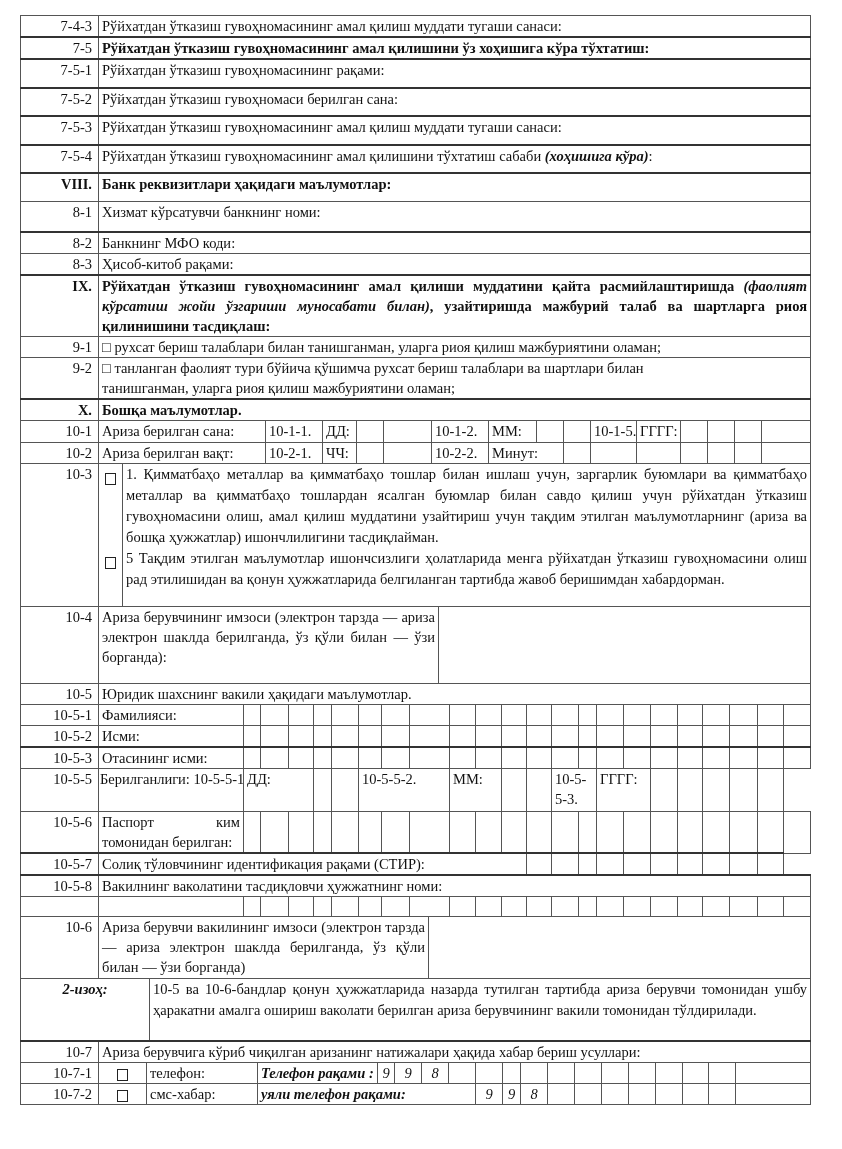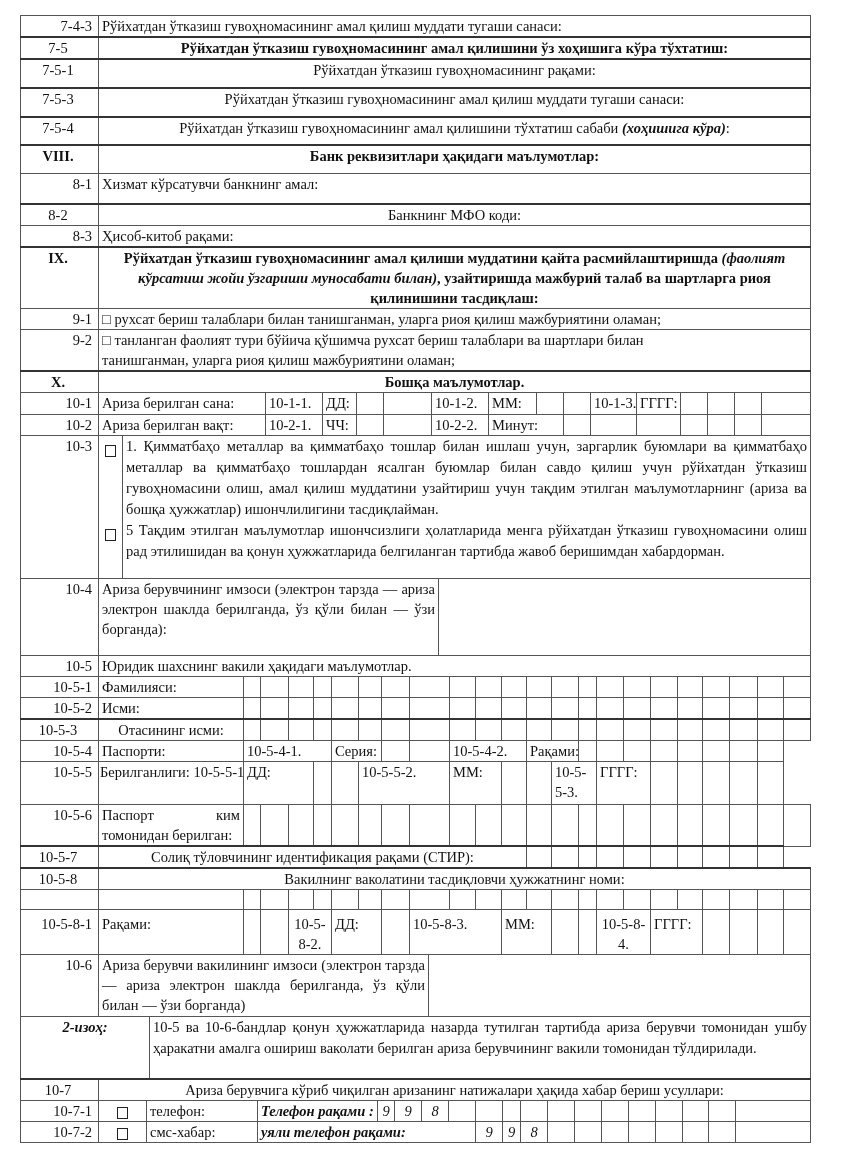--- a/index.html
+++ b/index.html
@@ -5,21 +5,21 @@
   html, body { margin:0; padding:0; background:#ffffff; }
   body { width:842px; height:1149px; position:relative; overflow:hidden;
          font-family:"Liberation Serif", serif; color:#111; font-size:14.5px; }
   .doc { position:absolute; left:20px; top:15px; width:791px; }
   table { border-collapse:collapse; width:791px; table-layout:fixed; }
   td { border:1px solid #555; padding:0 3px; vertical-align:top; line-height:20px; overflow:hidden; white-space:nowrap; }
   td.num { text-align:right; padding-right:6px; width:66px; }
   .b { font-weight:bold; }
   .i { font-style:italic;font-weight:bold; }
   .wrap { white-space:normal; text-align:justify; }
-  .thick-top td { border-top:2px solid #333;text-align:center; }
+  .thick-top td { border-top:2px solid #333; }
   .chk { display:inline-block; width:9px; height:10px; border:1px solid #222; vertical-align:middle; margin:0 2px; }
   .center { text-align:center; }
   .ital9 { font-style:italic; text-align:center; }
 </style>
 </head>
 <body>
 
 <div class="doc">
 
 <table>
@@ -33,35 +33,39 @@
     <td>Рўйхатдан ўтказиш гувоҳномасининг амал қилиш муддати тугаши санаси:</td>
   </tr>
   <tr class="thick-top" style="height:21px">
     <td class="num">7-5</td>
     <td class="b">Рўйхатдан ўтказиш гувоҳномасининг амал қилишини ўз хоҳишига кўра тўхтатиш:</td>
   </tr>
   <tr class="thick-top" style="height:29px">
     <td class="num">7-5-1</td>
     <td>Рўйхатдан ўтказиш гувоҳномасининг рақами:</td>
   </tr>
+  <tr class="thick-top" style="height:28px">
+    <td class="num">7-5-2</td>
+    <td>Рўйхатдан ўтказиш гувоҳномаси берилган сана:</td>
+  </tr>
   <tr class="thick-top" style="height:29px">
     <td class="num">7-5-3</td>
     <td>Рўйхатдан ўтказиш гувоҳномасининг амал қилиш муддати тугаши санаси:</td>
   </tr>
   <tr class="thick-top" style="height:28px">
     <td class="num">7-5-4</td>
     <td><span>Рўйхатдан ўтказиш гувоҳномасининг амал қилишини тўхтатиш сабаби</span> <span class="i">(хоҳишига кўра)</span><span>:</span></td>
   </tr>
   <tr class="thick-top" style="height:28px">
     <td class="num b">VIII.</td>
     <td class="b">Банк реквизитлари ҳақидаги маълумотлар:</td>
   </tr>
   <tr style="height:31px">
     <td class="num">8-1</td>
-    <td>Хизмат кўрсатувчи банкнинг амал:</td>
+    <td>Хизмат кўрсатувчи банкнинг номи:</td>
   </tr>
   <tr class="thick-top" style="height:19px">
     <td class="num">8-2</td>
     <td>Банкнинг МФО коди:</td>
   </tr>
   <tr style="height:19px">
     <td class="num">8-3</td>
     <td>Ҳисоб-китоб рақами:</td>
   </tr>
   <tr class="thick-top" style="height:60px">
@@ -110,21 +114,21 @@
     <td class="num">10-1</td>
     <td>Ариза берилган сана:</td>
     <td>10-1-1.</td>
     <td>ДД:</td>
     <td></td>
     <td></td>
     <td>10-1-2.</td>
     <td>ММ:</td>
     <td></td>
     <td></td>
-    <td>10-1-3.</td>
+    <td>10-1-5.</td>
     <td>ГГГГ:</td>
     <td></td>
     <td></td>
     <td></td>
     <td></td>
   </tr>
   <tr style="height:21px">
     <td class="num">10-2</td>
     <td>Ариза берилган вақт:</td>
     <td>10-2-1.</td>
@@ -274,38 +278,20 @@
           <td></td>
           <td></td>
           <td></td>
           <td></td>
           <td></td>
           <td></td>
           <td></td>
           <td></td>
           <td></td>
   </tr>
-  <tr style="height:20px">
-    <td class="num">10-5-4</td>
-    <td colspan="1">Паспорти:</td>
-    <td colspan="4">10-5-4-1.</td>
-    <td colspan="2">Серия:</td>
-    <td></td>
-    <td></td>
-    <td colspan="3">10-5-4-2.</td>
-    <td colspan="2">Рақами:</td>
-    <td></td>
-          <td></td>
-          <td></td>
-          <td></td>
-          <td></td>
-          <td></td>
-          <td></td>
-          <td></td>
-  </tr>
   <tr style="height:43px">
     <td class="num">10-5-5</td>
     <td style="padding:0 1px"><span>Берилганлиги:</span> <span>10-5-5-1.</span></td>
     <td colspan="3">ДД:</td>
     <td></td>
     <td></td>
     <td colspan="3">10-5-5-2.</td>
     <td colspan="2">ММ:</td>
     <td></td>
     <td></td>
@@ -376,39 +362,20 @@
           <td></td>
           <td></td>
           <td></td>
           <td></td>
           <td></td>
           <td></td>
           <td></td>
           <td></td>
           <td></td>
           <td></td>
-          <td></td>
-          <td></td>
-          <td></td>
-  </tr>
-  <tr style="height:44px">
-    <td class="num" style="padding-top:4px">10-5-8-1</td>
-    <td style="padding-top:4px">Рақами:</td>
-    <td></td>
-    <td></td>
-    <td colspan="2" class="wrap center" style="padding-top:4px">10-5-8-2.</td>
-    <td colspan="2" style="padding-top:4px">ДД:</td>
-    <td></td>
-    <td colspan="3" style="padding-top:4px">10-5-8-3.</td>
-    <td colspan="2" style="padding-top:4px">ММ:</td>
-    <td></td>
-    <td></td>
-    <td colspan="2" class="wrap center" style="padding-top:4px">10-5-8-4.</td>
-    <td colspan="2" style="padding-top:4px">ГГГГ:</td>
-    <td></td>
           <td></td>
           <td></td>
           <td></td>
   </tr>
 </tbody>
     </table>
 
 <table style="margin-top:-1px">
   <colgroup>
         <col style="width:78px">

